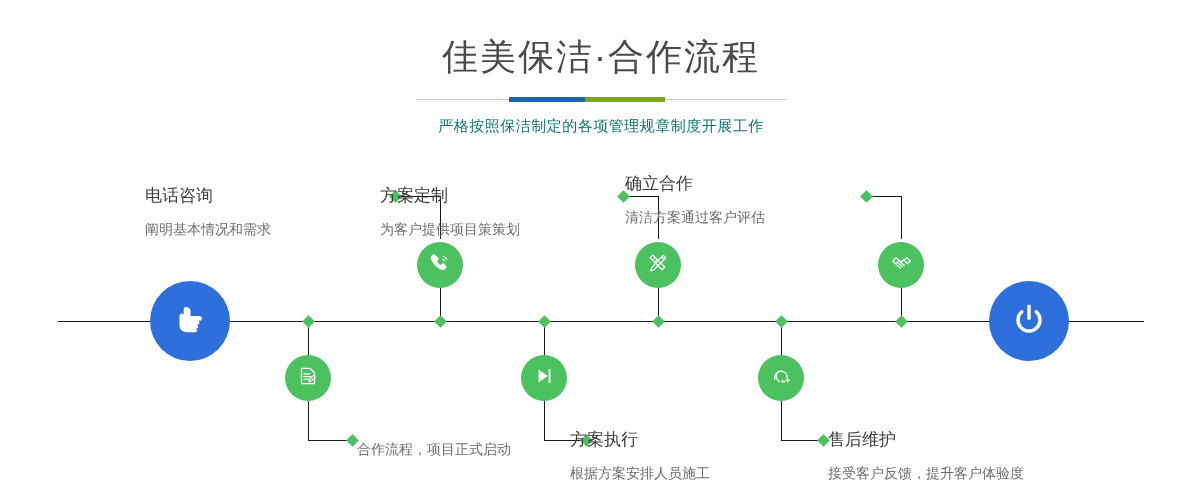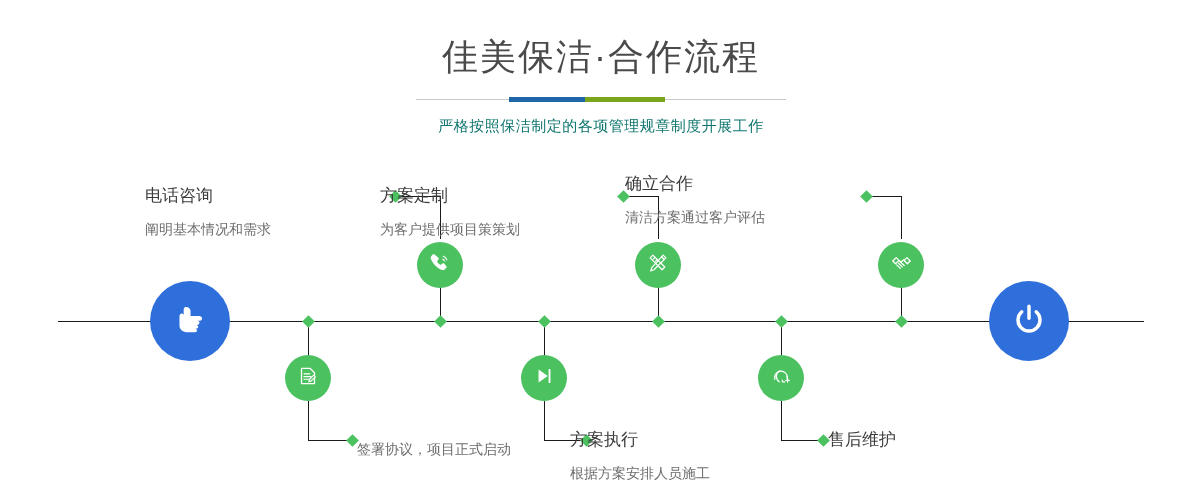--- a/index.html
+++ b/index.html
@@ -222,21 +222,21 @@
         <g fill="none" stroke="#ffffff" stroke-width="2.2" stroke-linecap="round">
           <path d="M16.5 20h11"></path>
           <path d="M16.5 25h13"></path>
           <path d="M16.5 30h9"></path>
         </g>
         <path fill="#4cc160" stroke="#ffffff" stroke-width="2.2" stroke-linejoin="round" d="M26.5 30.5 L34.5 22.5 L37.5 25.5 L29.5 33.5 L25.5 34.5z"></path>
       </svg>
     </span>
   </div>
   <div class="step-label align-left" style="left:357px; top:428px; width:260px;">
-    <div class="ds">签署协议，项目正式启动</div>
+    <div class="ds">合作流程，项目正式启动</div>
   </div>
 
   <div class="stem" style="left:658px; top:196px; height:43px;"></div>
   <div class="stem" style="left:658px; top:285px; height:37px;"></div>
   <div class="leader" style="left:623px; top:196px; width:35px;"></div>
   <div class="diamond" style="left:619px; top:192px;"></div>
   <div class="diamond" style="left:654px; top:317px;"></div>
   <div class="bubble" style="left:635px; top:242px; background:#4cc160;">
     <span>
       <svg width="26" height="26" viewBox="0 0 48 48" aria-hidden="true">
@@ -313,15 +313,16 @@
           <path d="M22.0 14.5c-4.0 1.8-6.5 5.8-6.5 10.5 0 4.0 2.0 7.6 5.2 9.8"></path>
           <path d="M26.5 31.5 L26.5 35.0 L31.0 35.0"></path>
           <path d="M33.0 32.0 L39.5 32.0"></path>
           <path d="M36.2 28.8 L36.2 35.2"></path>
         </g>
       </svg>
     </span>
   </div>
   <div class="step-label align-left" style="left:828px; top:428px; width:280px;">
     <div class="hd">售后维护</div>
+    <div class="ds">接受客户反馈，提升客户体验度</div>
   </div>
 
 </div>
 
 </body></html>

